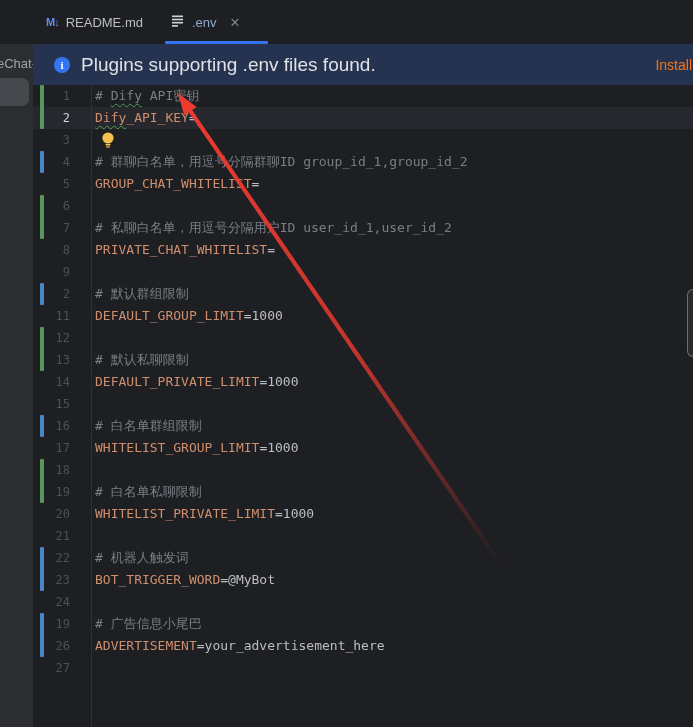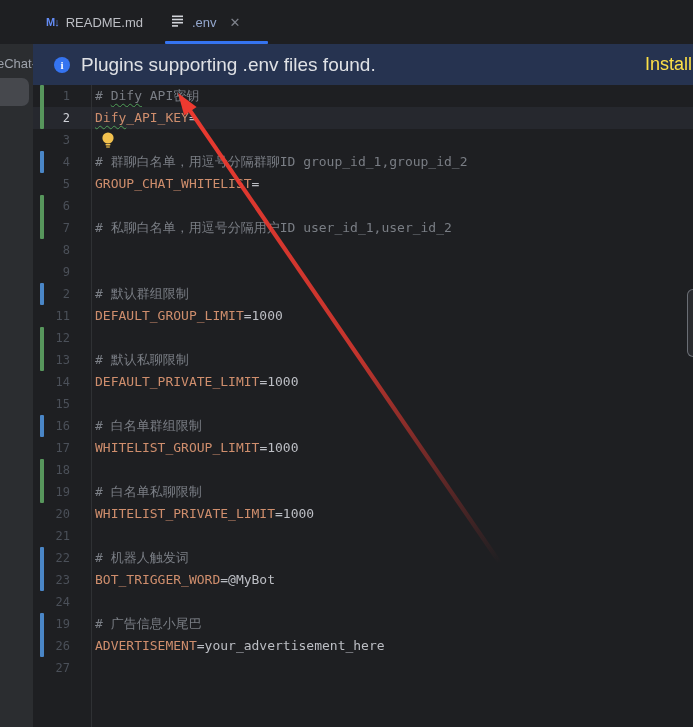--- a/index.html
+++ b/index.html
@@ -24,21 +24,21 @@
   .tab-underline { position:absolute; left:132px; bottom:0; width:103px; height:3px;
                    background:#3574f0; border-radius:1px; }
 
   
   .banner { position:absolute; left:33px; top:44px; right:0; height:41px; background:#263350;
             display:flex; align-items:center; padding-left:21px; overflow:hidden; }
   .info-icon { width:16px; height:16px; border-radius:50%; background:#3574f0; color:#fff;
                font-size:11px; font-weight:bold; font-family:"Liberation Serif",serif;
                display:flex; align-items:center; justify-content:center; flex:0 0 16px; }
   .banner-text { margin-left:11px; color:#dfe1e5; font-size:19px; }
-  .banner-action { position:absolute; right:1px; color:#fde047; font-size:18px; white-space:nowrap; }
+  .banner-action { position:absolute; right:1px; color:#f97316; font-size:14px; white-space:nowrap; }
 
   
   .editor { position:absolute; left:33px; top:85px; right:0; bottom:0; background:#1e1f22; overflow:hidden; }
   .gutter-divider { position:absolute; left:58px; top:0; bottom:0; width:1px; background:#2f3134; z-index:3; }
   .line { position:absolute; left:0; right:0; height:22px; }
   .line.current { background:#26282e; }
   .lnum { position:absolute; left:0; width:37px; text-align:right;
           font:12px/22px "DejaVu Sans Mono", monospace; color:#4b5059; }
   .line.current .lnum { color:#d1d3da; }
   .codetxt { position:absolute; left:62px; font:13px/22px "DejaVu Sans Mono", monospace; white-space:pre; }
@@ -121,20 +121,21 @@
         <div class="line" style="top: 110px;">
           <span class="lnum">6</span>
           <span class="codetxt"></span>
         </div>
         <div class="line" style="top: 132px;">
           <span class="lnum">7</span>
           <span class="codetxt"><span class="tk-comment"># 私聊白名单，用逗号分隔用户ID user_id_1,user_id_2</span></span>
         </div>
         <div class="line" style="top: 154px;">
           <span class="lnum">8</span>
+          <span class="codetxt"><span class="tk-key">PRIVATE_CHAT_WHITELIST</span><span class="tk-plain">=</span></span>
         </div>
         <div class="line" style="top: 176px;">
           <span class="lnum">9</span>
           <span class="codetxt"></span>
         </div>
         <div class="line" style="top: 198px;">
           <span class="lnum">2</span>
           <span class="codetxt"><span class="tk-comment"># 默认群组限制</span></span>
         </div>
         <div class="line" style="top: 220px;">

